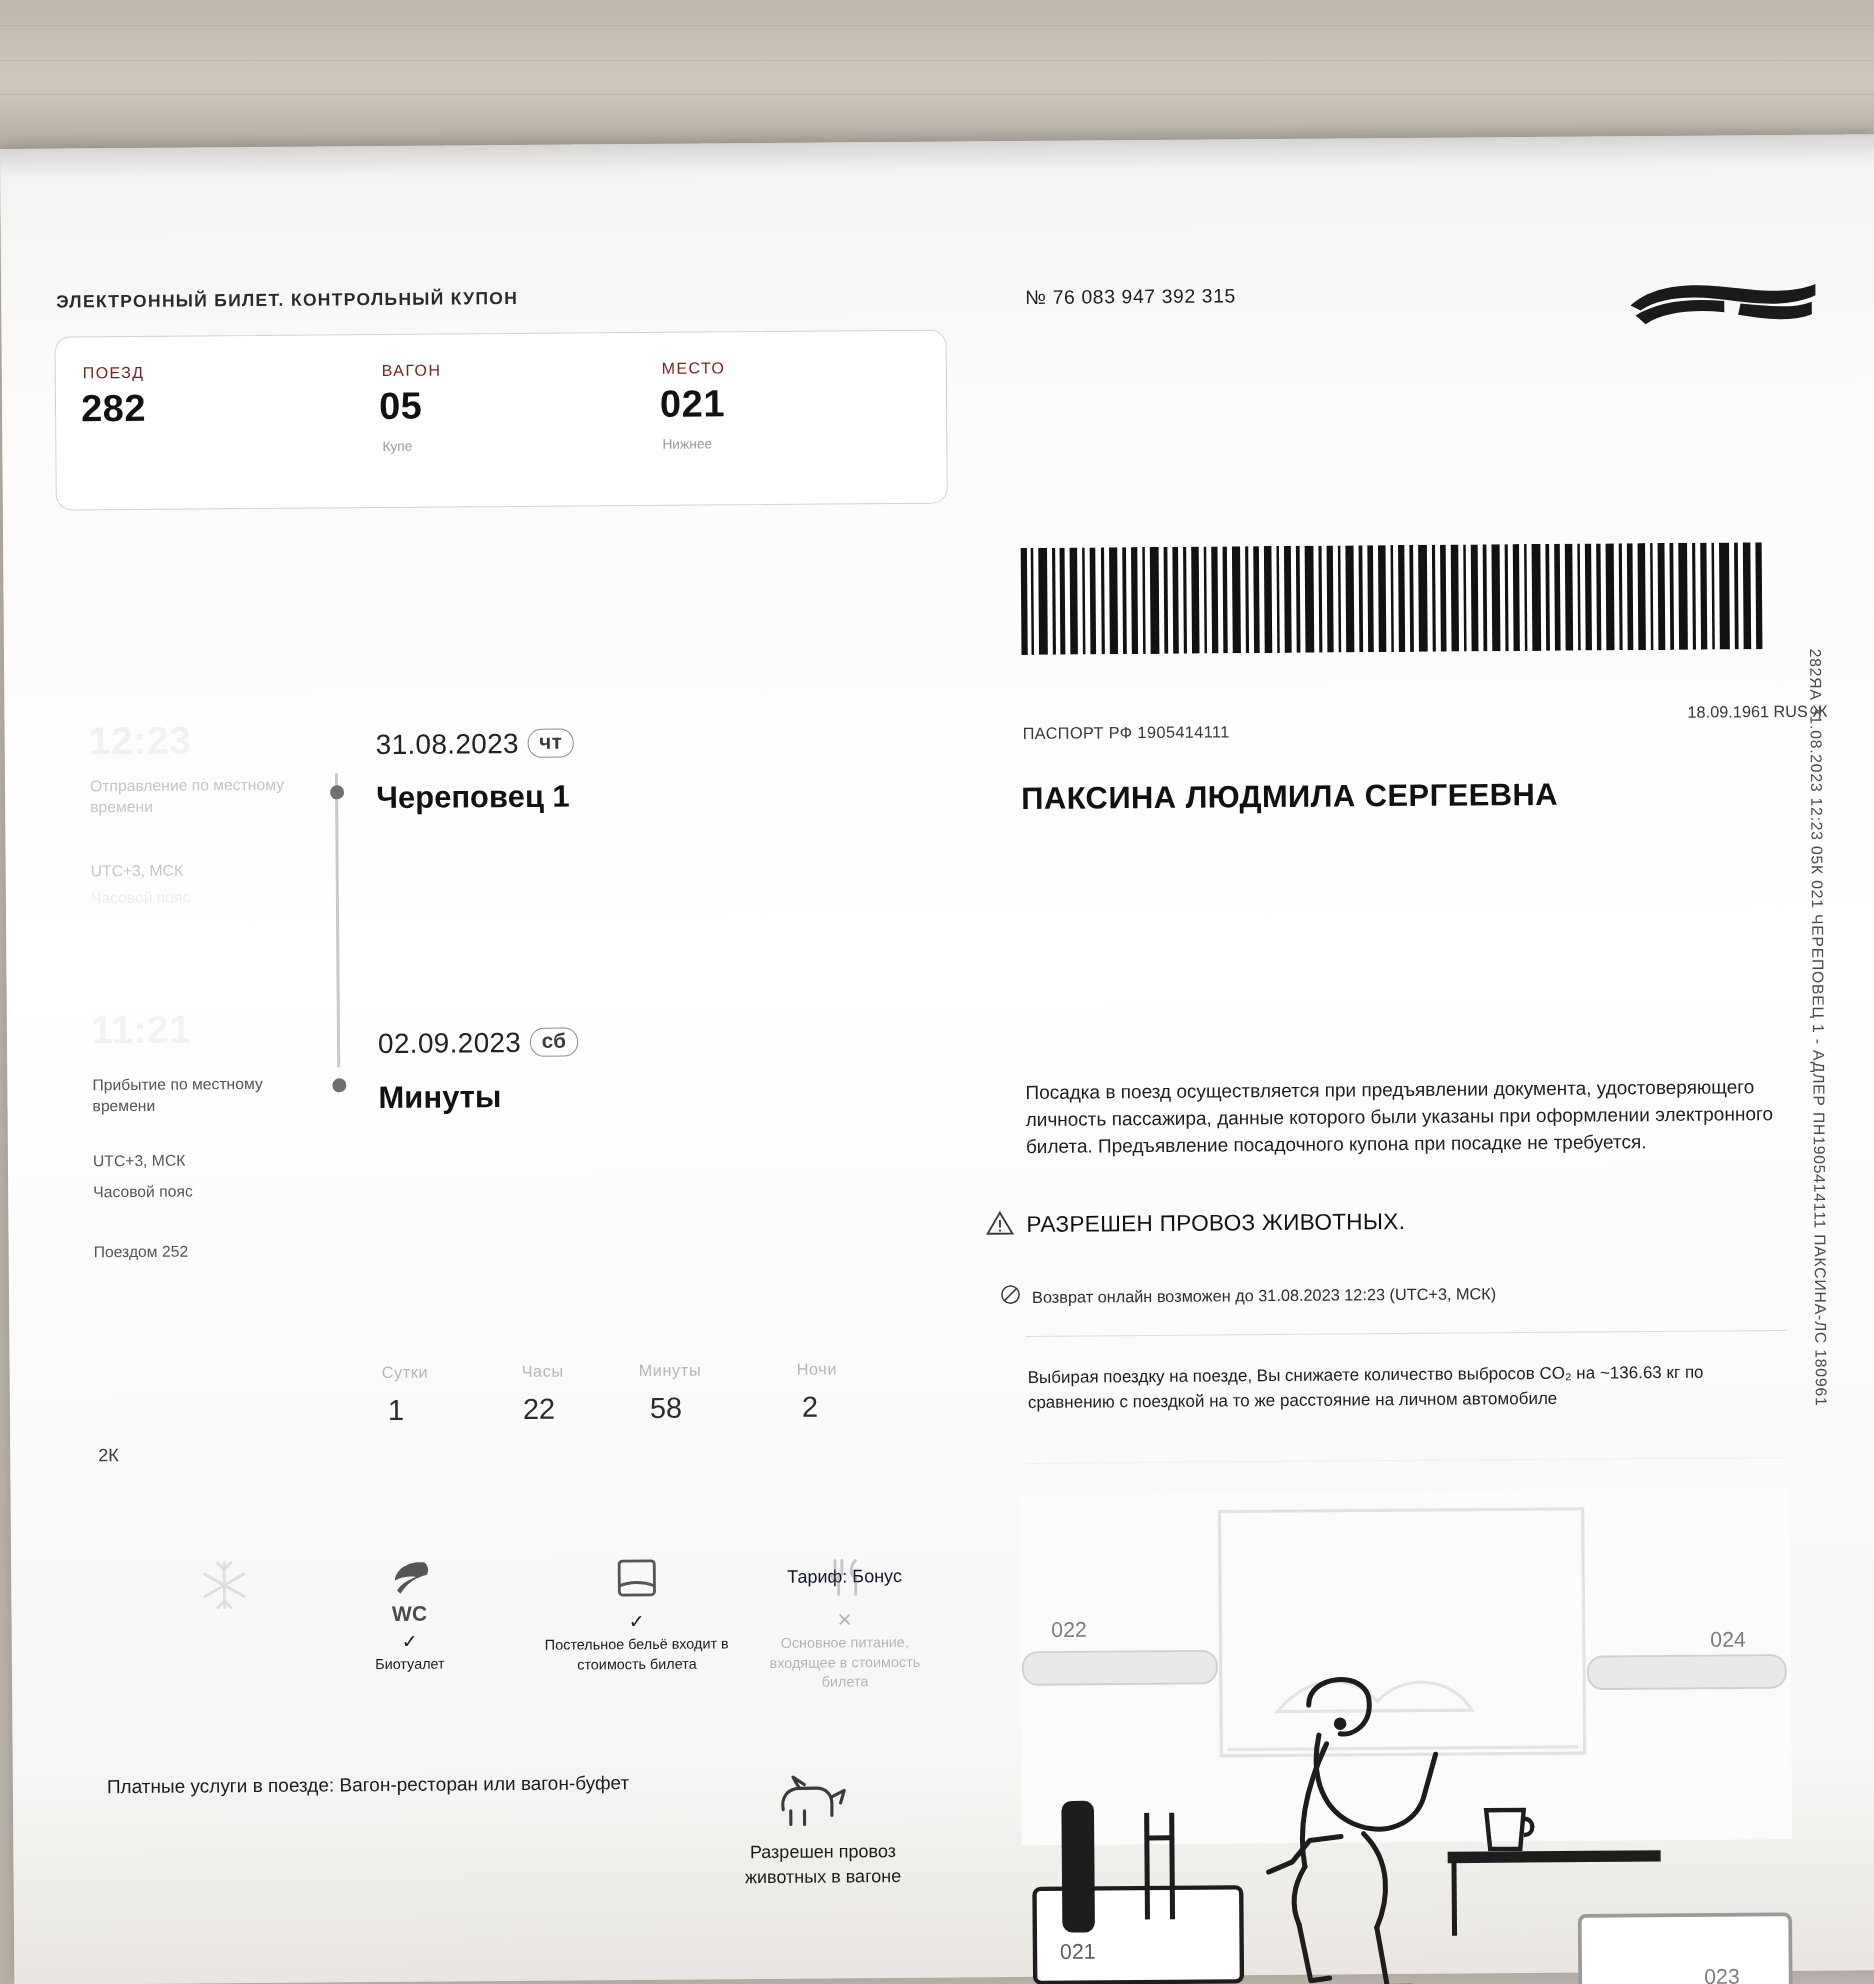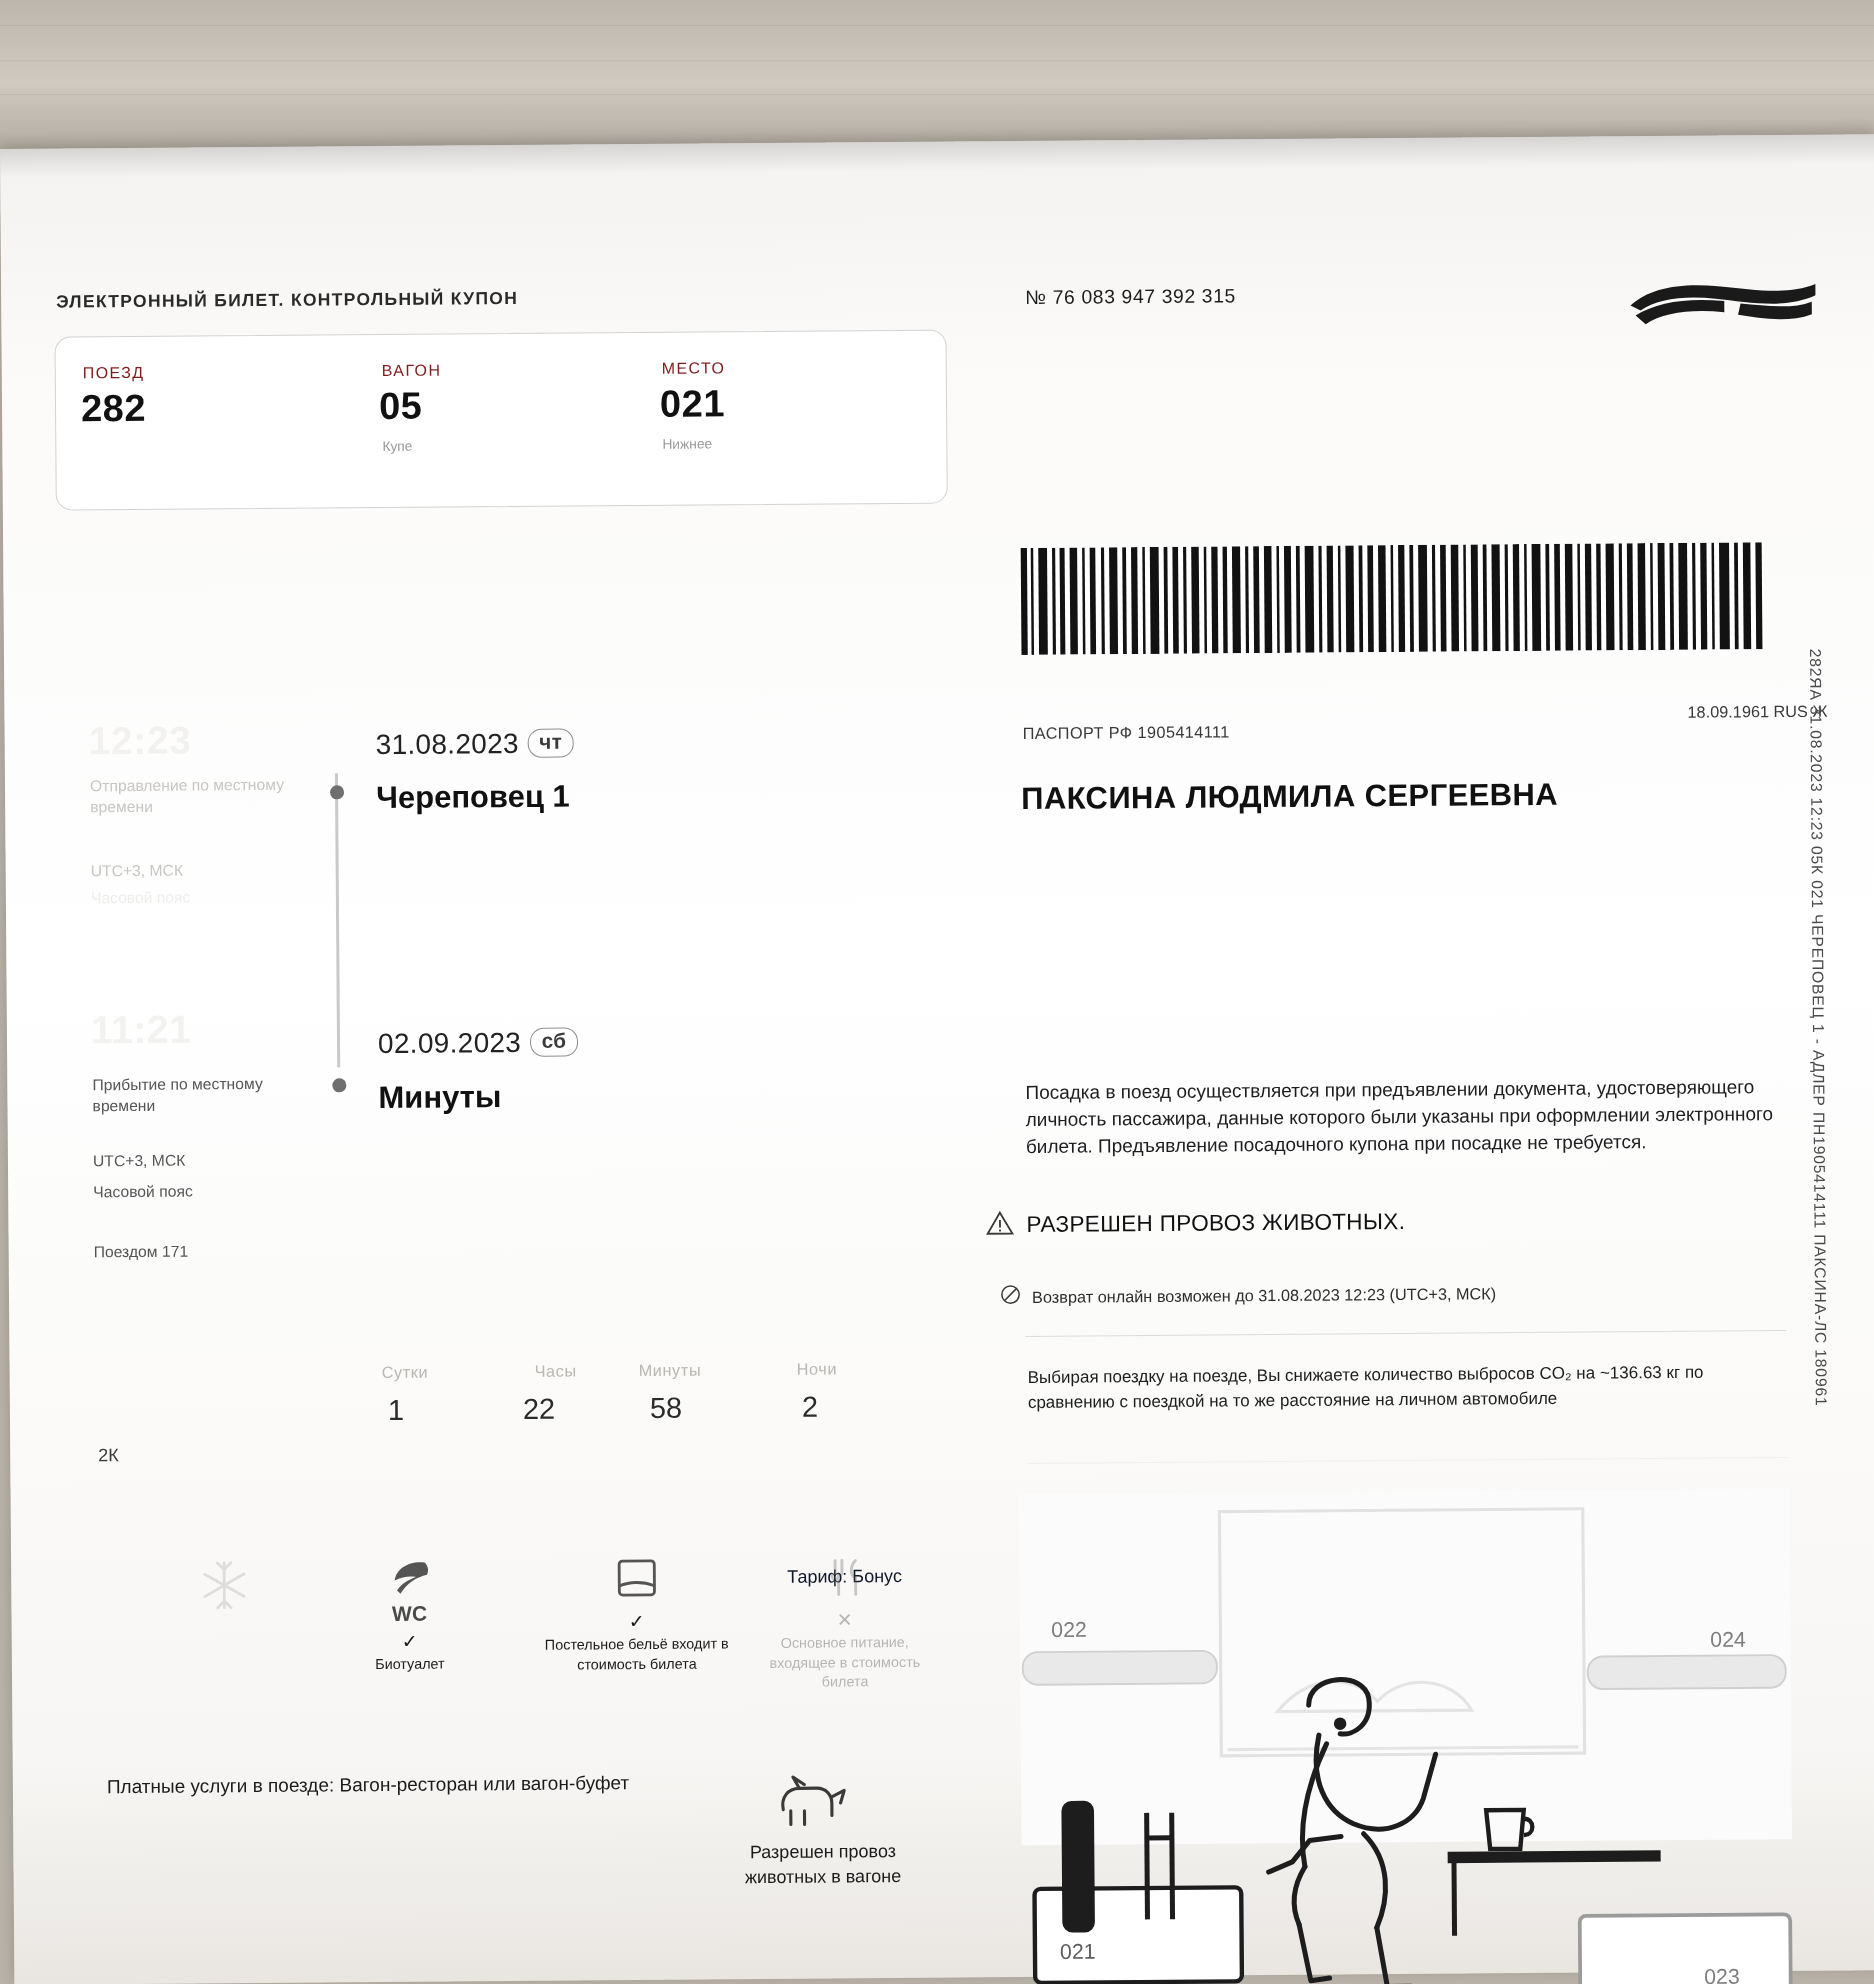--- a/index.html
+++ b/index.html
@@ -161,31 +161,31 @@
 
   <div class="date-line" style="left:371px;top:583px">
     <span>31.08.2023</span><span class="dow">чт</span>
   </div>
   <div class="station" style="left:371px;top:634px">Череповец 1</div>
 
   <div class="arr-time ghost" style="top:860px">11:21</div>
   <div class="small-dark" style="left:85px;top:926px;width:213px">Прибытие по местному времени</div>
   <div class="small-dark" style="left:85px;top:1002px">UTC+3, МСК</div>
   <div class="small-dark" style="left:85px;top:1033px">Часовой пояс</div>
-  <div class="small-dark" style="left:85px;top:1093px">Поездом 171</div>
+  <div class="small-dark" style="left:85px;top:1093px">Поездом 252</div>
 
   <div class="date-line" style="left:371px;top:882px">
     <span>02.09.2023</span><span class="dow">сб</span>
   </div>
   <div class="station" style="left:371px;top:934px">Минуты</div>
 
   <div class="dur-head" style="left:372px;top:1217px">Сутки</div>
   <div class="dur-val" style="left:378px;top:1248px">1</div>
 
-  <div class="dur-head" style="left:525px;top:1217px">Часы</div>
+  <div class="dur-head" style="left:512px;top:1217px">Часы</div>
   <div class="dur-val" style="left:513px;top:1248px">22</div>
 
   <div class="dur-head" style="left:629px;top:1217px">Минуты</div>
   <div class="dur-val" style="left:640px;top:1248px">58</div>
 
   <div class="dur-head" style="left:787px;top:1217px">Ночи</div>
   <div class="dur-val" style="left:792px;top:1248px">2</div>
 
   <div class="classcode">2К</div>
   <div class="tariff">Тариф: Бонус</div>

